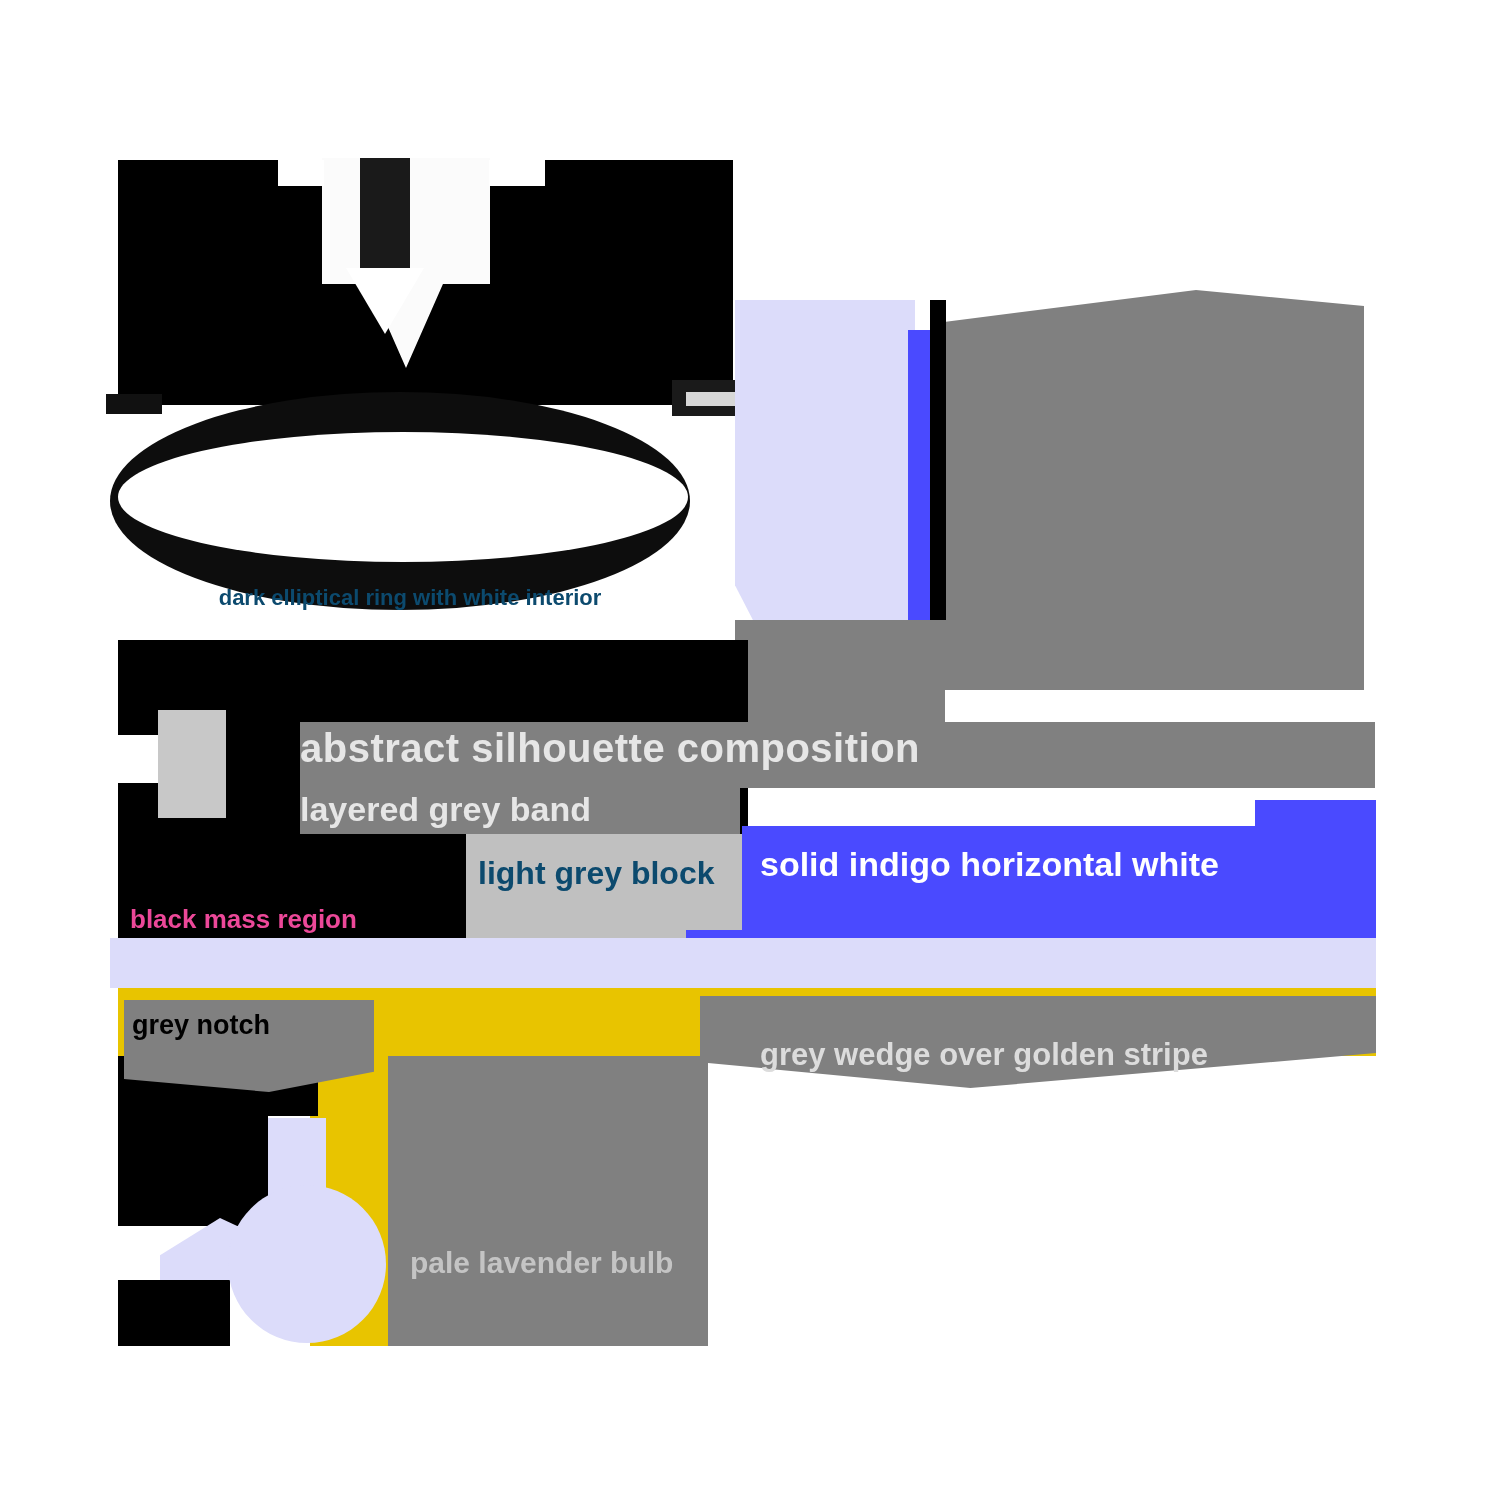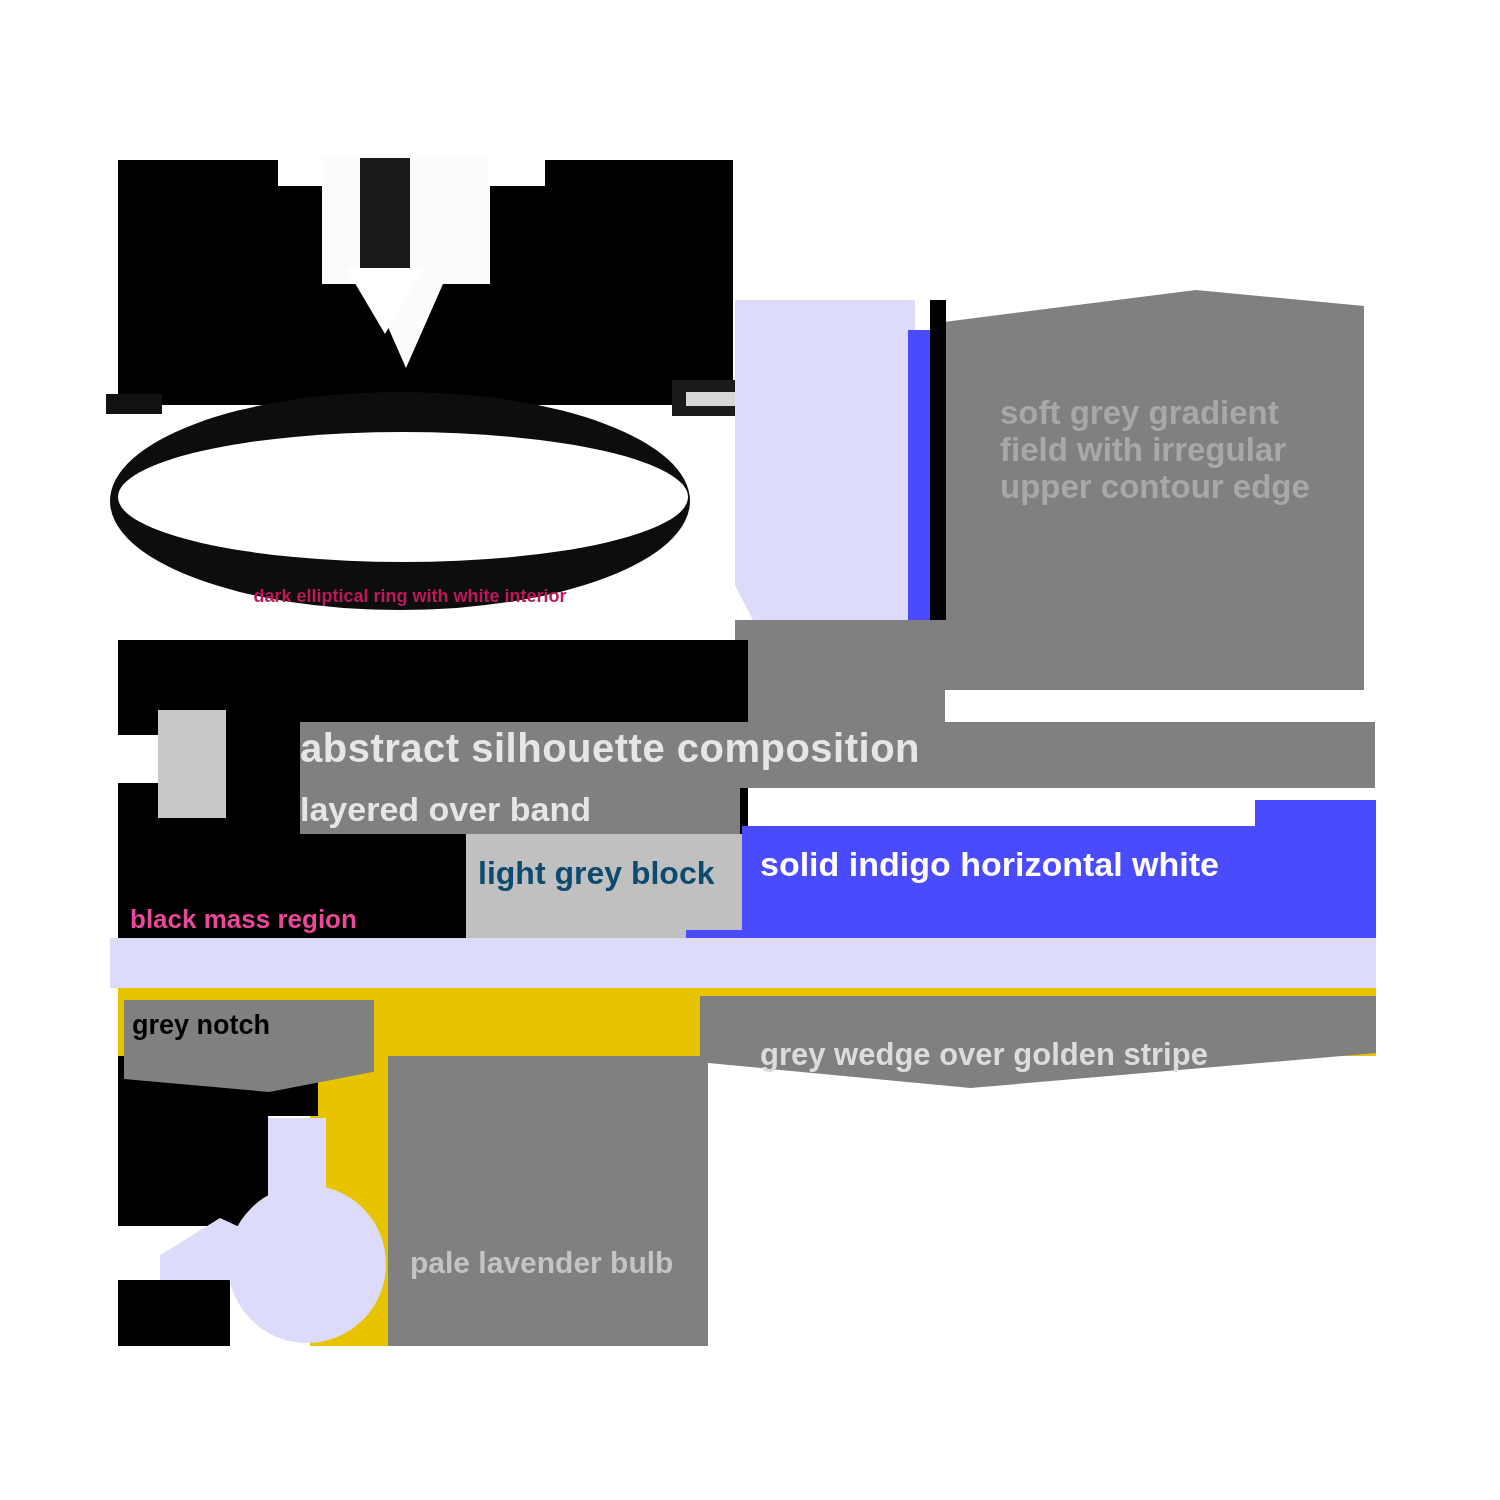--- a/index.html
+++ b/index.html
@@ -303,22 +303,22 @@
   }
   #t-bottom {
     left: 410px; top: 1246px;
     width: 280px;
     font-size: 30px;
     color: #c4c4c4;
   }
   #t-platter {
     left: 150px; top: 586px;
     width: 520px;
-    font-size: 18px;
-    color: #be185d;
+    font-size: 22px;
+    color: #0c4a6e;
     text-align: center;
   }
   #t-mid-black {
     left: 130px; top: 905px;
     width: 560px;
     font-size: 26px;
     color: #ec4899;
   }
 </style>
 </head>
@@ -338,35 +338,32 @@
   <div class="abs" id="arm-right-in"></div>
 
   <div class="abs" id="platter-ring"></div>
   <div class="abs" id="platter-face"></div>
   <div class="abs label" id="t-platter">dark elliptical ring with white interior</div>
 
   <div class="abs" id="panel-grey-right"></div>
   <div class="abs" id="panel-lblue"></div>
   <div class="abs" id="panel-blue-edge"></div>
   <div class="abs" id="panel-blk-edge"></div>
-  <div class="abs label" id="t-panel-right">soft grey gradient
-field with irregular
-upper contour edge</div>
   <div class="abs" id="grey-descend"></div>
 
   <div class="abs" id="mid-black"></div>
   <div class="abs" id="mid-black-2"></div>
   <div class="abs" id="small-white-notch"></div>
   <div class="abs" id="small-lgry-box"></div>
   <div class="abs label" id="t-mid-black">black mass region</div>
 
   <div class="abs" id="band-grey-1"></div>
   <div class="abs" id="band-grey-1b"></div>
   <div class="abs label" id="t-title">abstract silhouette composition</div>
-  <div class="abs label" id="t-sub">layered over band</div>
+  <div class="abs label" id="t-sub">layered grey band</div>
 
   <div class="abs" id="band-lgry-2"></div>
   <div class="abs" id="band-blue-2-step"></div>
   <div class="abs" id="band-blue-2"></div>
   <div class="abs label" id="t-lgry-band">light grey block</div>
   <div class="abs label" id="t-blue-band">solid indigo horizontal white</div>
 
   <div class="abs" id="band-lblue-3-notch"></div>
   <div class="abs" id="band-lblue-3"></div>
 

